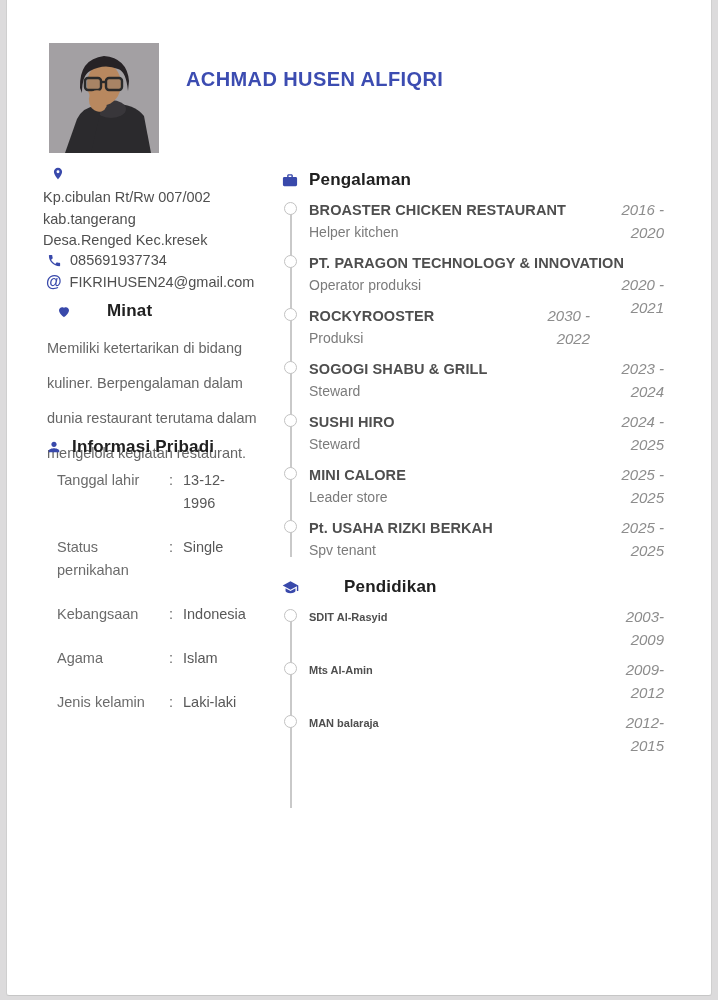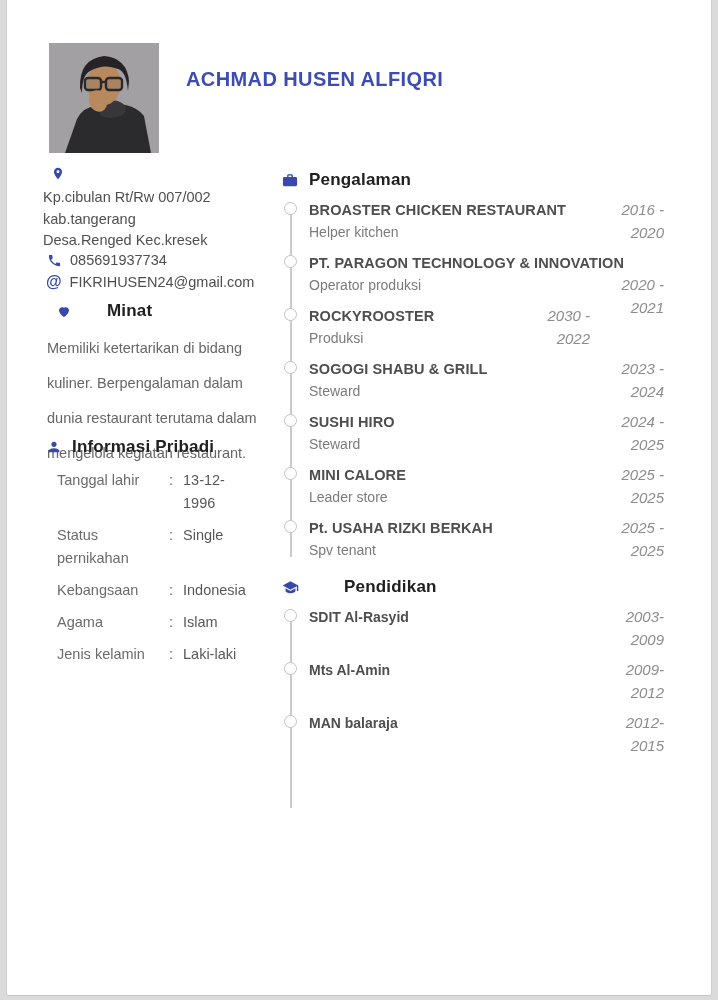--- a/index.html
+++ b/index.html
@@ -19,21 +19,21 @@
   .address{left:43px;top:187px;width:225px;font-size:14.5px;color:#4f4f4f;line-height:21.5px;}
   .crow{display:flex;align-items:center;gap:8px;font-size:14.5px;color:#4f4f4f;}
   .phone-row{left:47px;top:252px;}
   .email-row{left:46px;top:274px;}
   .at{color:#3949ab;font-weight:700;font-size:16px;line-height:16px;}
 
   .sec-head{display:flex;align-items:center;gap:10px;font-size:17px;font-weight:700;color:#202020;letter-spacing:.2px;}
   .minat-head{left:56px;top:301px;gap:35px;}
   .interest-text{left:47px;top:331px;width:220px;font-size:14.5px;color:#666;line-height:35px;}
   .info-head{left:46px;top:437px;}
-  .info-rows{left:57px;top:469px;width:212px;display:flex;flex-direction:column;gap:9px;}
+  .info-rows{left:57px;top:469px;width:212px;display:flex;flex-direction:column;gap:21px;}
   .irow{display:flex;align-items:flex-start;font-size:14.5px;line-height:23px;}
   .ilabel{width:112px;color:#6b6b6b;flex:none;}
   .icolon{width:14px;color:#6b6b6b;flex:none;}
   .ivalue{width:70px;color:#585858;}
 
   
   .right{left:281px;top:170px;width:383px;}
   .timeline{position:relative;margin-top:10px;}
   .timeline::before{content:"";position:absolute;left:9px;top:6px;width:1.5px;background:#c9c9c9;}
   .tl-exp::before{bottom:14px;}
@@ -42,21 +42,21 @@
   .entry{position:relative;min-height:53px;padding-left:28px;box-sizing:border-box;}
   .dot{position:absolute;left:3px;top:2px;width:11px;height:11px;border:1.5px solid #c2c2c2;
        border-radius:50%;background:#fff;z-index:1;}
   .company{font-size:14.5px;font-weight:700;color:#4e4e4e;line-height:20px;letter-spacing:.1px;}
   .role{font-size:14px;color:#7b7b7b;line-height:19px;margin-top:3px;}
   .dates{position:absolute;right:0;top:-2px;width:88px;text-align:right;
          font-style:italic;font-size:15px;color:#8d8d8d;line-height:23px;}
   .entry-paragon .dates{top:20px;}
   .entry-rocky .dates{right:74px;}
   .edu-head{margin-top:6px;gap:44px;}
-  .school{font-size:14px;font-weight:700;color:#4e4e4e;line-height:20px;}
+  .school{font-size:11px;font-weight:700;color:#4e4e4e;line-height:20px;}
   svg{display:block;}
 </style>
 </head>
 <body>
 
 <div class="screen">
   <div class="page"></div>
 
   <div class="abs photo">
     <svg width="110" height="110" viewBox="0 0 110 110">

